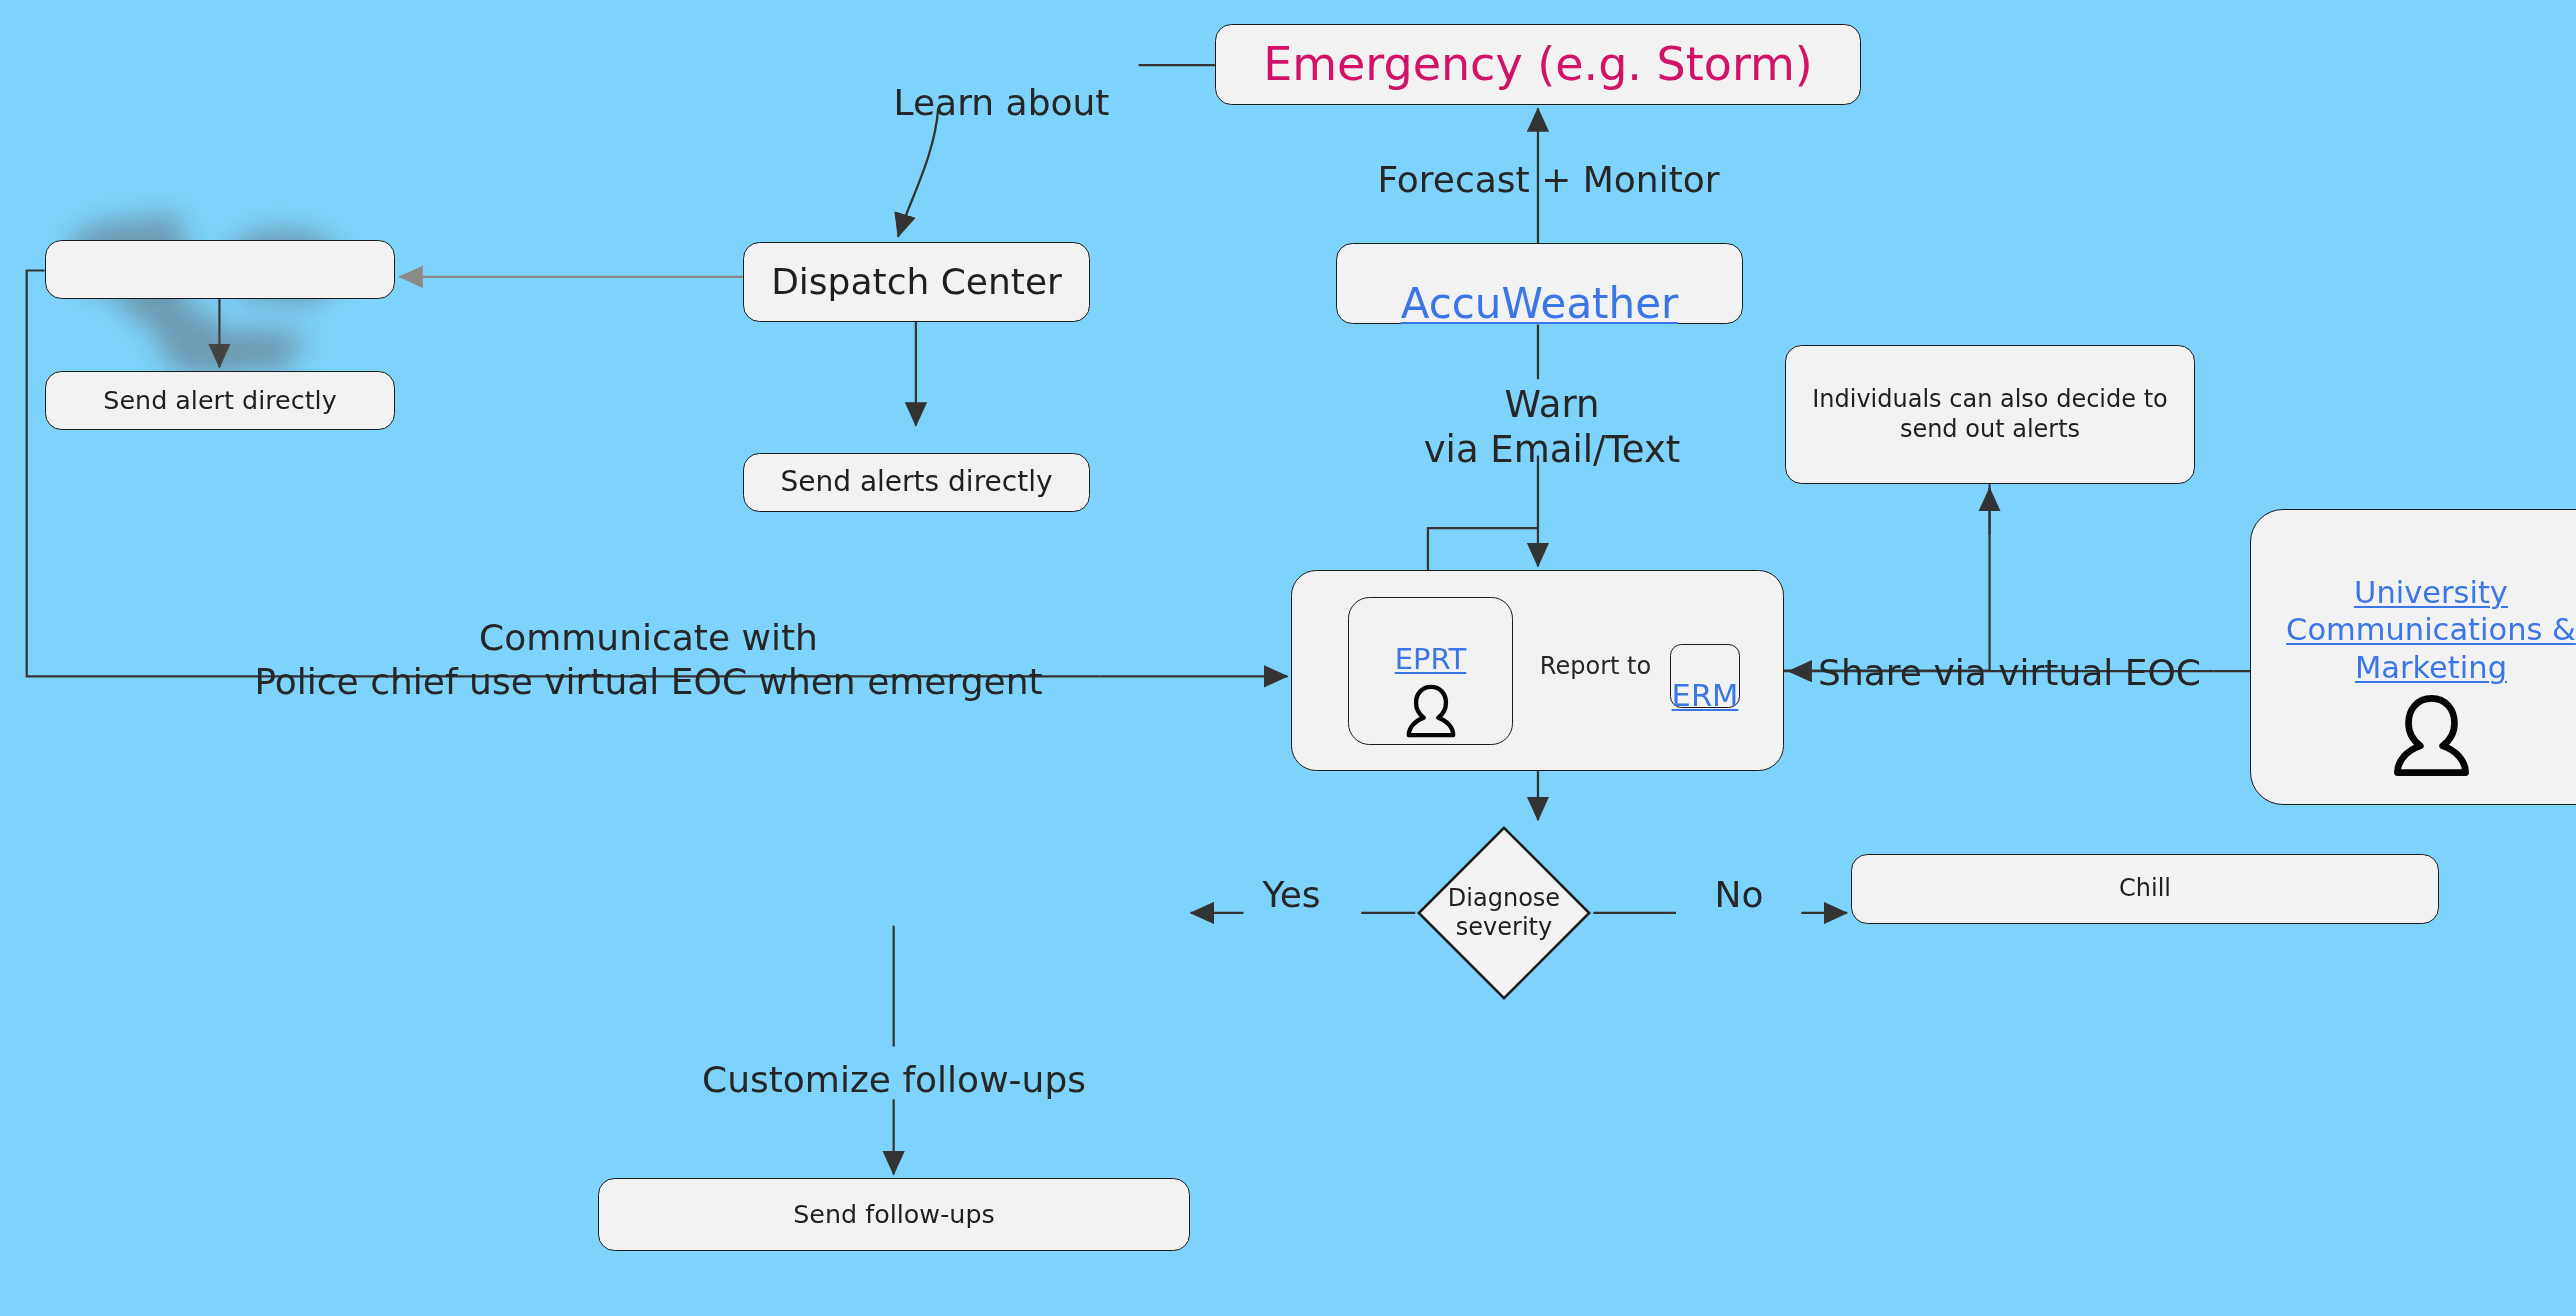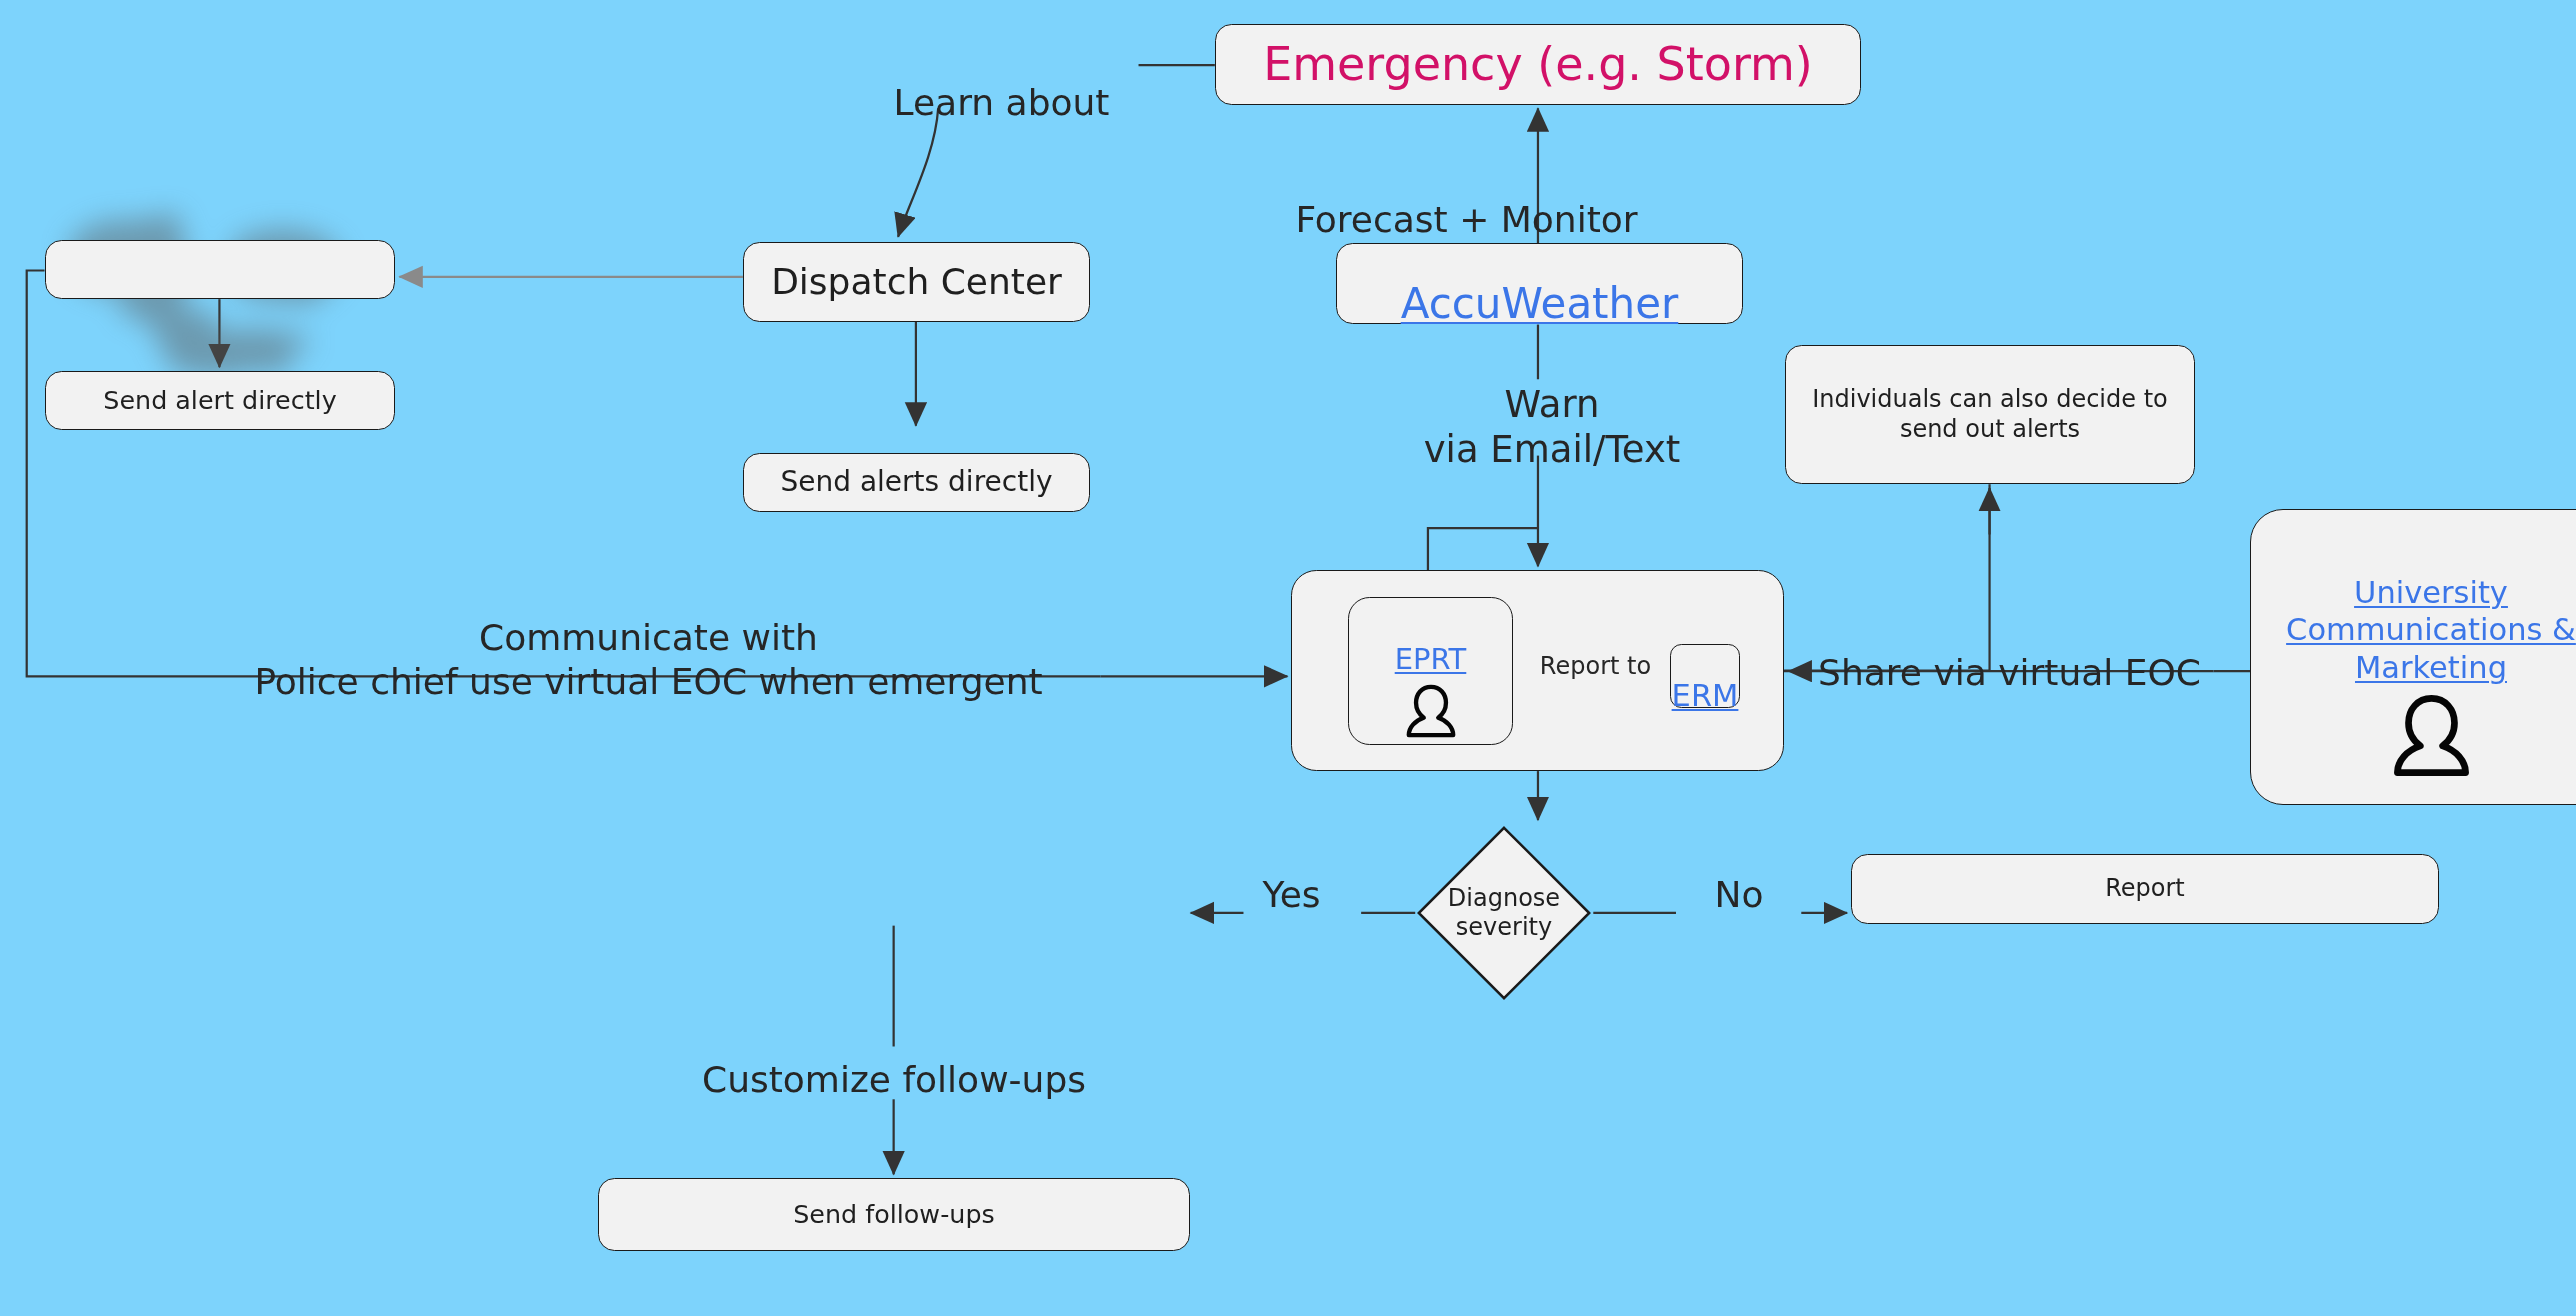--- a/index.html
+++ b/index.html
@@ -80,21 +80,21 @@
   #node-eprt-inner      { left: 1348px; top: 597px;  width: 165px;  height: 148px; border-radius: 21.6px; font-size: 29px; }
   #node-erm             { left: 1670px; top: 644px; width: 70px;  height: 64px; border-radius: 11.4px; font-size: 30.5px; border-width: 1.3px; }
   #node-university      { left: 2250px; top: 509px;  width: 362px;  height: 296px; border-radius: 33px; font-size: 30.5px; }
   #node-diamond-wrap    { left: 1415px; top: 824px; width: 178px;  height: 178px; }
   #node-select-msgs     { left: 598px;  top: 840px; width: 592px;  height: 86px; font-size: 38px; }
   #node-chill           { left: 1851px; top: 854px; width: 588px;  height: 70px; font-size: 24px; }
   #node-send-followups  { left: 598px;  top: 1178px; width: 592px;  height: 73px; font-size: 25.4px; }
 
   
   #lbl-learn-about      { left: 868px; top: 81px;  width: 267px;  font-size: 36px; }
-  #lbl-forecast-monitor { left: 1250px; top: 158px;  width: 433px;  font-size: 36px; margin-top: 40px; }
+  #lbl-forecast-monitor { left: 1332px; top: 158px;  width: 433px;  font-size: 36px; }
   #lbl-warn             { left: 1374px; top: 382px;  width: 356px;  font-size: 37px; }
   #lbl-report-to        { left: 1527px; top: 652px; width: 137px;  font-size: 24px; }
   #lbl-share-eoc        { left: 1803px; top: 651px; width: 413px;  font-size: 36px; }
   #lbl-communicate      { left: 216px;  top: 616px;  width: 865px; font-size: 36px; }
   #lbl-yes              { left: 1228px; top: 873px; width: 127px;  font-size: 36px; }
   #lbl-no              { left: 1682px; top: 873px; width: 114px;  font-size: 36px; }
   #lbl-customize        { left: 598px;  top: 1058px; width: 592px;  font-size: 36px; }
 
   
   #redaction-blob {
@@ -247,21 +247,21 @@
   <div id="node-diamond-wrap" style="position:absolute;">
     <svg class="diamond-svg" width="178" height="178" viewBox="0 0 280 280" xmlns="http://www.w3.org/2000/svg">
       <polygon points="140,6 274,140 140,274 6,140" fill="#f2f2f2" stroke="#1a1a1a" stroke-width="4"></polygon>
     </svg>
     <div class="diamond-label">Diagnose
 severity</div>
   </div>
 
 
   <div class="node" id="node-chill">
-    <span>Report</span>
+    <span>Chill</span>
   </div>
 
   <div class="node" id="node-send-followups">
     <span>Send follow-ups</span>
   </div>
 
   <div class="edge-label" id="lbl-learn-about">Learn about</div>
 
   <div class="edge-label" id="lbl-forecast-monitor">Forecast + Monitor</div>
 

